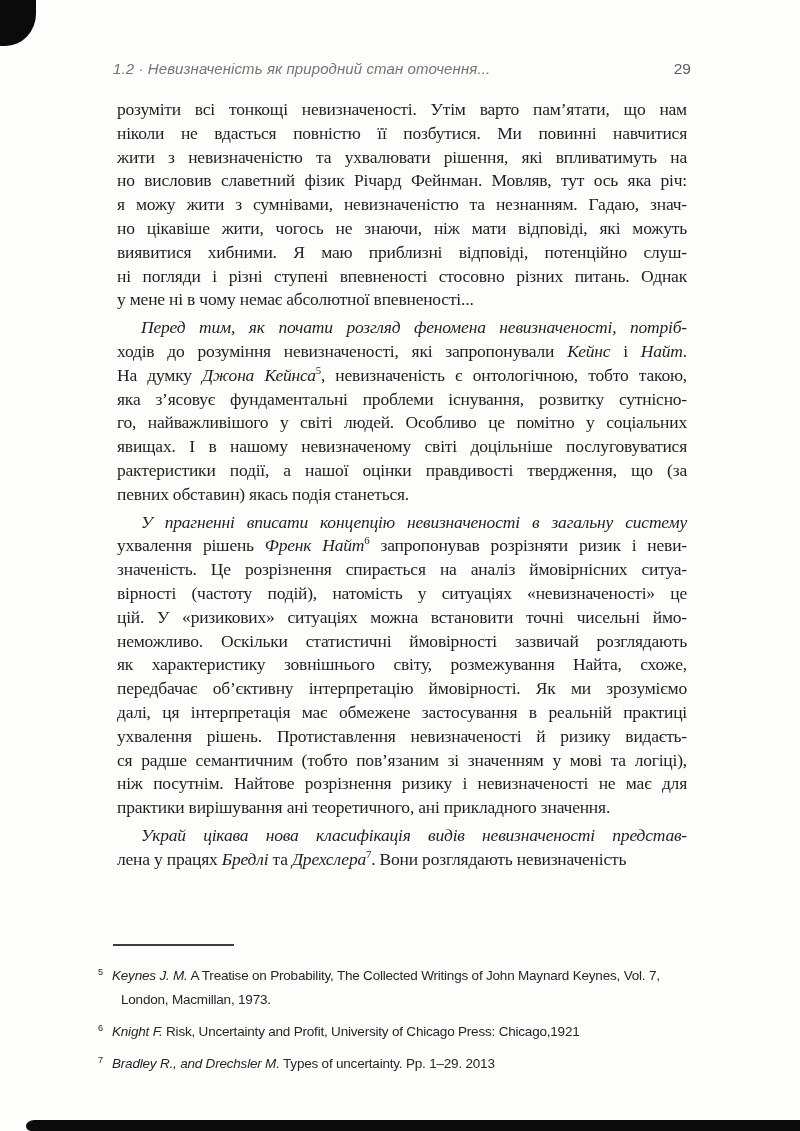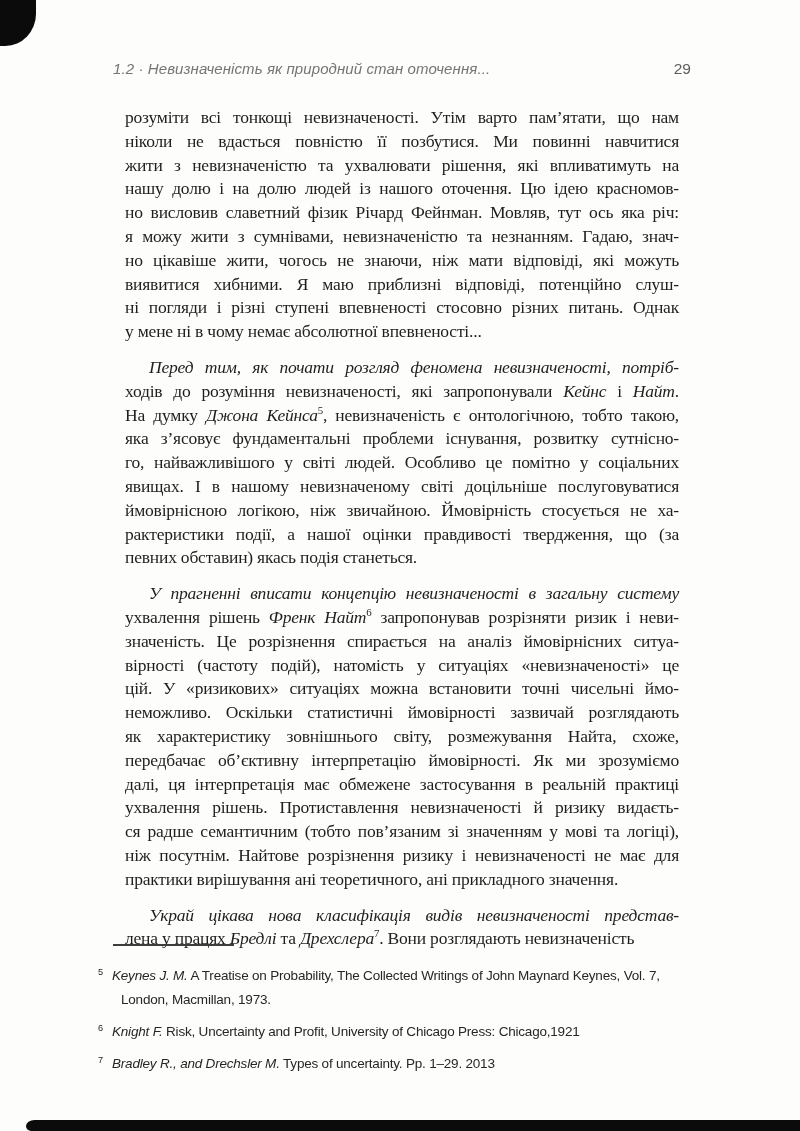--- a/index.html
+++ b/index.html
@@ -32,21 +32,21 @@
     font-style:italic;font-size:15px;color:var(--header-gray,#757575);
     letter-spacing:.1px;
   }
   .page-num{font-size:15.5px;color:var(--pagenum-gray,#5d5d5d);}
   
   .body-text{
     position:absolute;left:113px;top:94px;width:578px;
     font-size:17.5px;line-height:23.8px;color:var(--ink,#1e1e1e);
     letter-spacing:-0.2px;
   }
-  .paragraph{margin:12px;}
+  .paragraph{margin:4px;}
   .line{
     text-align:justify;text-align-last:justify;
     white-space:nowrap;
   }
   .line.para-end{text-align-last:left;}
   .line.indent{text-indent:24px;font-style:italic;}
   .line sup{font-size:0.62em;line-height:0;vertical-align:super;}
   .line em{font-style:italic;}
   
   .fn-rule{
@@ -78,36 +78,34 @@
   <div class="header">
     <span class="header-title">1.2 · Невизначеність як природний стан оточення...</span>
     <span class="page-num">29</span>
   </div>
 
   <div class="body-text">
       <div class="paragraph">
         <div class="line">розуміти всі тонкощі невизначеності. Утім варто пам’ятати, що нам</div>
         <div class="line">ніколи не вдасться повністю її позбутися. Ми повинні навчитися</div>
         <div class="line">жити з невизначеністю та ухвалювати рішення, які впливатимуть на</div>
-        <div class="line">нашу долю і на долю людей із нашого оточення. Цю ідею красномов-</div>
         <div class="line">но висловив славетний фізик Річард Фейнман. Мовляв, тут ось яка річ:</div>
         <div class="line">я можу жити з сумнівами, невизначеністю та незнанням. Гадаю, знач-</div>
         <div class="line">но цікавіше жити, чогось не знаючи, ніж мати відповіді, які можуть</div>
         <div class="line">виявитися хибними. Я маю приблизні відповіді, потенційно слуш-</div>
         <div class="line">ні погляди і різні ступені впевненості стосовно різних питань. Однак</div>
         <div class="line para-end">у мене ні в чому немає абсолютної впевненості...</div>
       </div>
       <div class="paragraph">
         <div class="line indent">Перед тим, як почати розгляд феномена невизначеності, потріб-</div>
         <div class="line">ходів до розуміння невизначеності, які запропонували <em>Кейнс</em> і <em>Найт</em>.</div>
         <div class="line">На думку <em>Джона Кейнса</em><sup>5</sup>, невизначеність є онтологічною, тобто такою,</div>
         <div class="line">яка з’ясовує фундаментальні проблеми існування, розвитку сутнісно-</div>
         <div class="line">го, найважливішого у світі людей. Особливо це помітно у соціальних</div>
         <div class="line">явищах. І в нашому невизначеному світі доцільніше послуговуватися</div>
-        <div class="line">ймовірнісною логікою, ніж звичайною. Ймовірність стосується не ха-</div>
         <div class="line">рактеристики події, а нашої оцінки правдивості твердження, що (за</div>
         <div class="line para-end">певних обставин) якась подія станеться.</div>
       </div>
       <div class="paragraph">
         <div class="line indent">У прагненні вписати концепцію невизначеності в загальну систему</div>
         <div class="line">ухвалення рішень <em>Френк Найт</em><sup>6</sup> запропонував розрізняти ризик і неви-</div>
         <div class="line">значеність. Це розрізнення спирається на аналіз ймовірнісних ситуа-</div>
         <div class="line">вірності (частоту подій), натомість у ситуаціях «невизначеності» це</div>
         <div class="line">цій. У «ризикових» ситуаціях можна встановити точні чисельні ймо-</div>
         <div class="line">неможливо. Оскільки статистичні ймовірності зазвичай розглядають</div>

